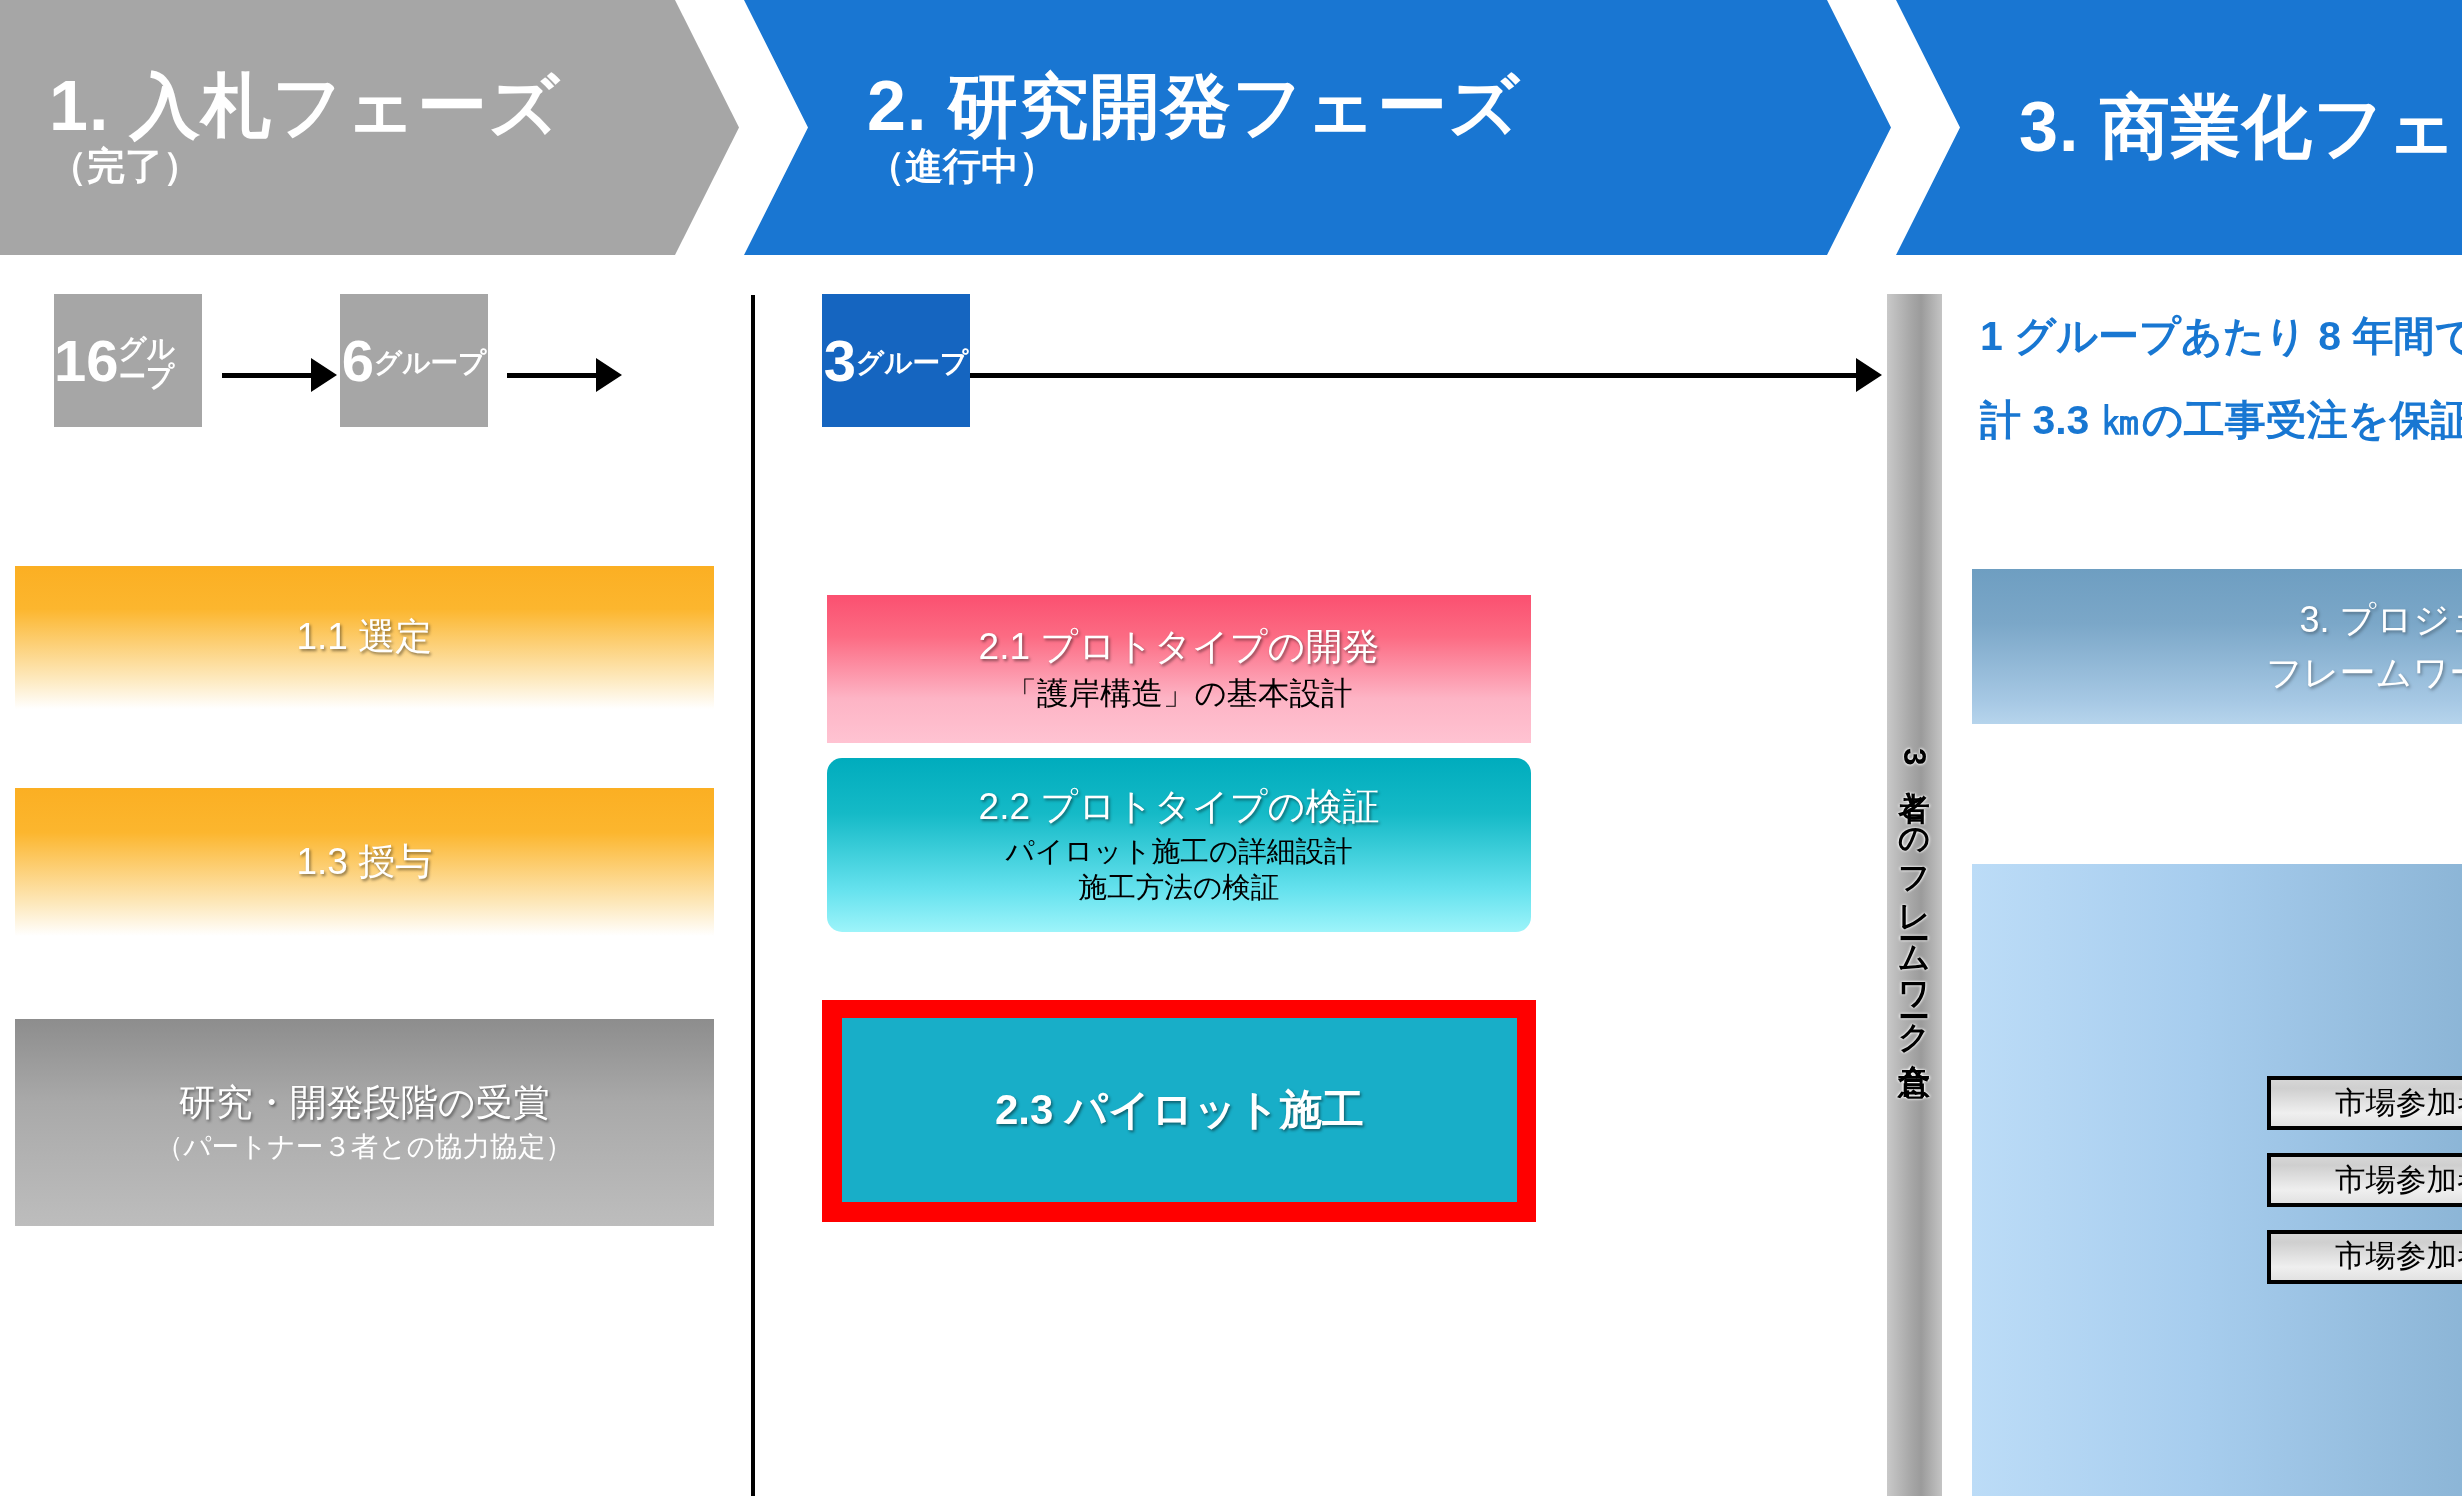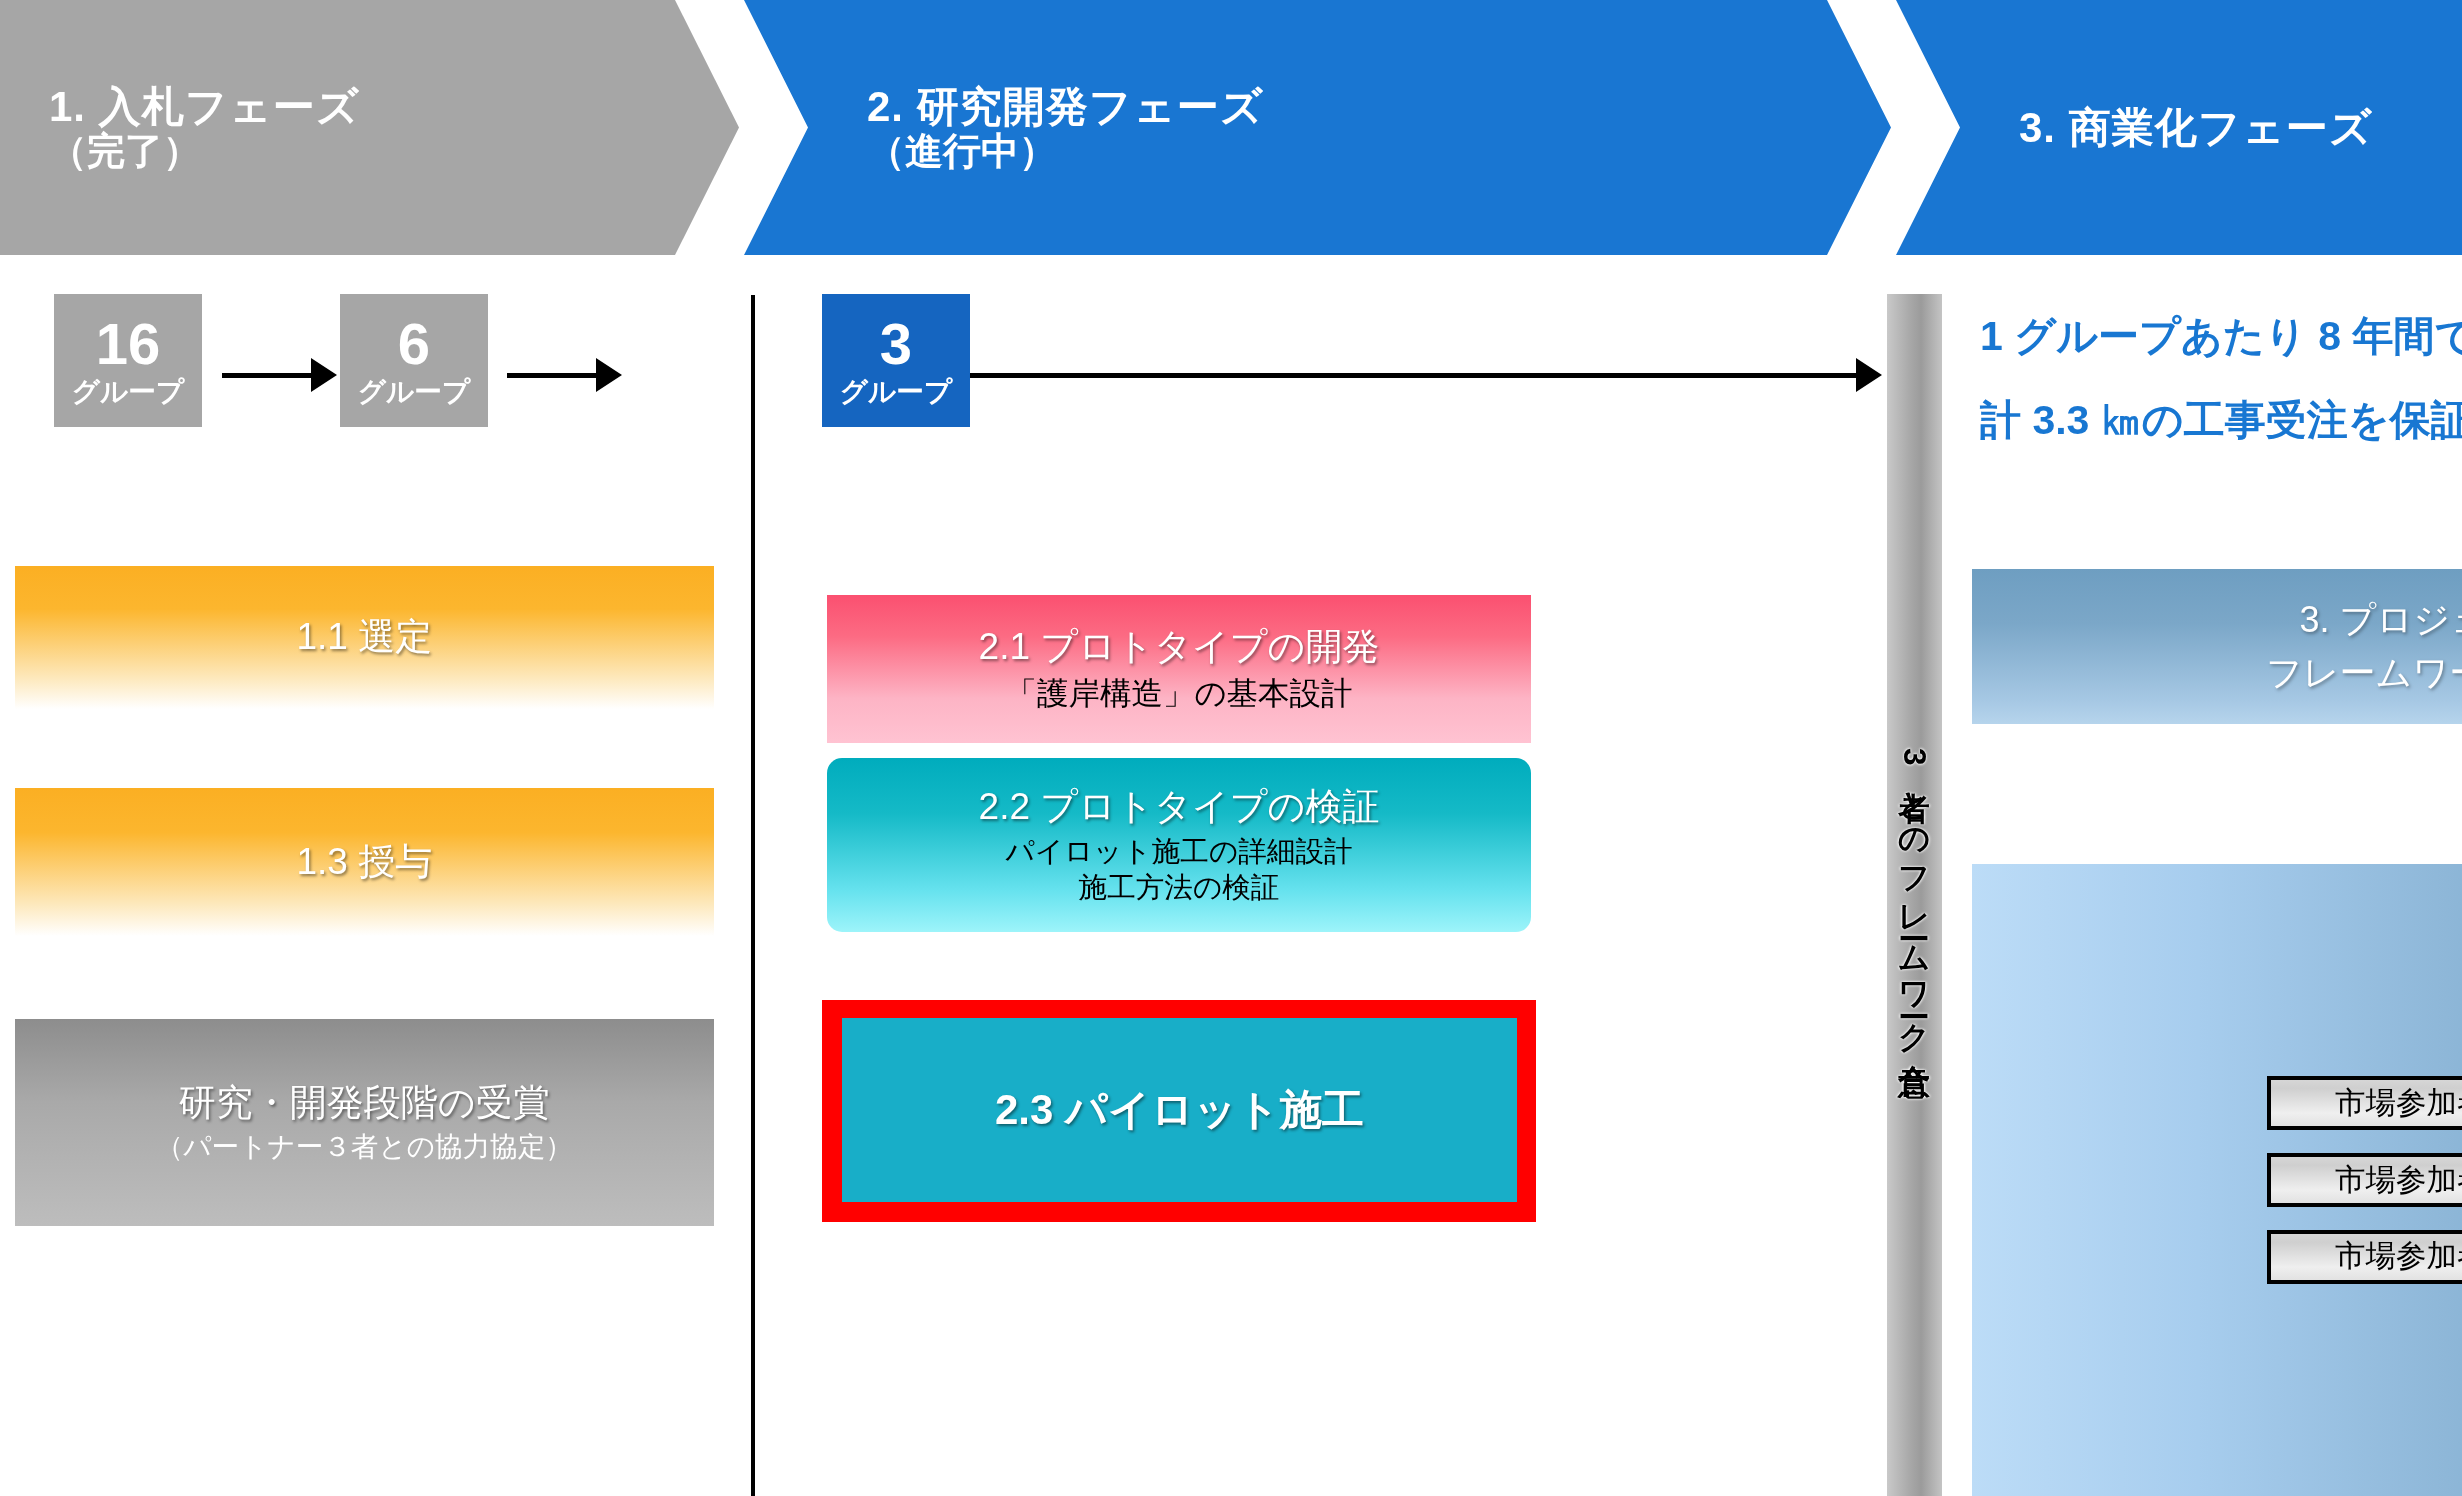--- a/index.html
+++ b/index.html
@@ -27,21 +27,21 @@
     align-items: center;
     box-sizing: border-box;
     color: #ffffff;
   }
   .band-txt {
     display: block;
     line-height: 1.12;
     font-weight: bold;
     white-space: nowrap;
   }
-  .band-title { font-size: 42px; letter-spacing: 1px; }
+  .band-title { font-size: 70px; letter-spacing: 1px; }
   .band-sub   { font-size: 38px; }
 
   .band1 {
     left: 0; width: 739px;
     background: #a6a6a6;
     clip-path: polygon(0 0, 675px 0, 739px 50%, 675px 100%, 0 100%);
     padding-left: 49px;
   }
   .band2 {
     left: 744px; width: 1147px;
@@ -66,21 +66,21 @@
   }
 
   
   .grp {
     position: absolute;
     top: 294px;
     width: 148px;
     height: 133px;
     color: #ffffff;
     display: flex;
-    flex-direction: column;
+    flex-direction: row;
     align-items: center;
     justify-content: center;
     line-height: 1.0;
   }
   .grp-num { font-size: 58px; font-weight: bold; }
   .grp-lbl { font-size: 27.6px; font-weight: bold; margin-top: 4.9px; }
   .grp-gray { background: #a6a6a6; }
   .grp-blue { background: #1565c0; }
 
   

